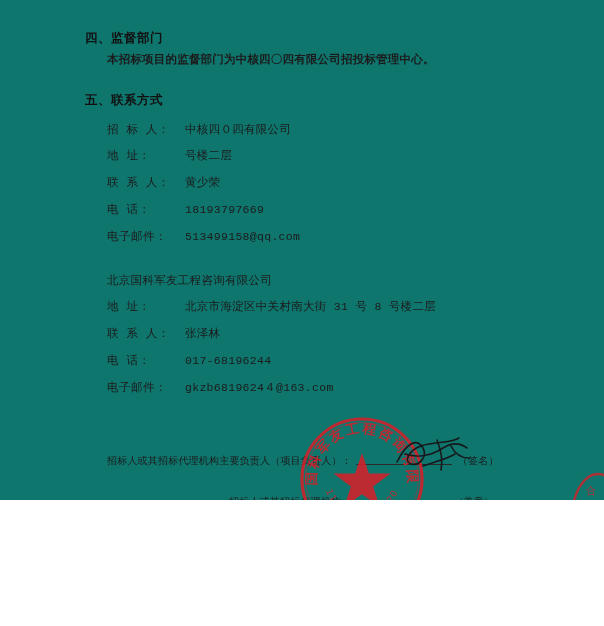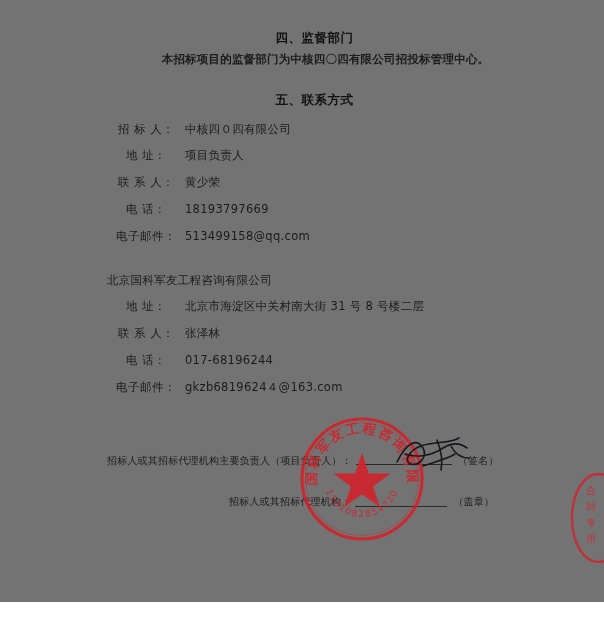--- a/index.html
+++ b/index.html
@@ -6,24 +6,23 @@
     margin: 0;
     padding: 0;
     background: #ffffff;
   }
   body {
     font-family: "DejaVu Sans", sans-serif;
   }
   #page {
     position: relative;
     width: 604px;
-    height: 602px;
-    background: #737373;
+    height: 500px;
+    background: #0f766e;
     overflow: hidden;
-    text-align: center;
   }
   .doc {
     position: absolute;
     left: 0; top: 0;
     width: 604px;
     height: 626px;
     box-sizing: border-box;
     padding: 28px 60px 0 85px;
     color: #1b1b1b;
     font-size: 11.5px;
@@ -43,20 +42,21 @@
   .para {
     margin: 0 0 2px 0;
     padding-left: 22px;
     font-size: 11.5px;
     letter-spacing: 0.2px;
     font-weight: bold;
   }
   .field-list {
     margin: 10px 0 0 0;
     padding: 0 0 0 22px;
+    font-family: Liberation Mono, monospace;
   }
   .field-row {
     display: flex;
     align-items: baseline;
     margin-bottom: 9px;
     font-size: 11.5px;
   }
   .field-label {
     width: 78px;
     flex: 0 0 78px;
@@ -149,21 +149,21 @@
 
     <div class="section-head second">五、联系方式</div>
 
     <div class="field-list">
       <div class="field-row">
         <span class="field-label">招 标 人：</span>
         <span class="field-value">中核四０四有限公司</span>
       </div>
       <div class="field-row">
         <span class="field-label">地     址：</span>
-        <span class="field-value">项目负责人</span>
+        <span class="field-value">号楼二层</span>
       </div>
       <div class="field-row">
         <span class="field-label">联 系 人：</span>
         <span class="field-value">黄少荣</span>
       </div>
       <div class="field-row">
         <span class="field-label">电     话：</span>
         <span class="field-value">18193797669</span>
       </div>
       <div class="field-row">

